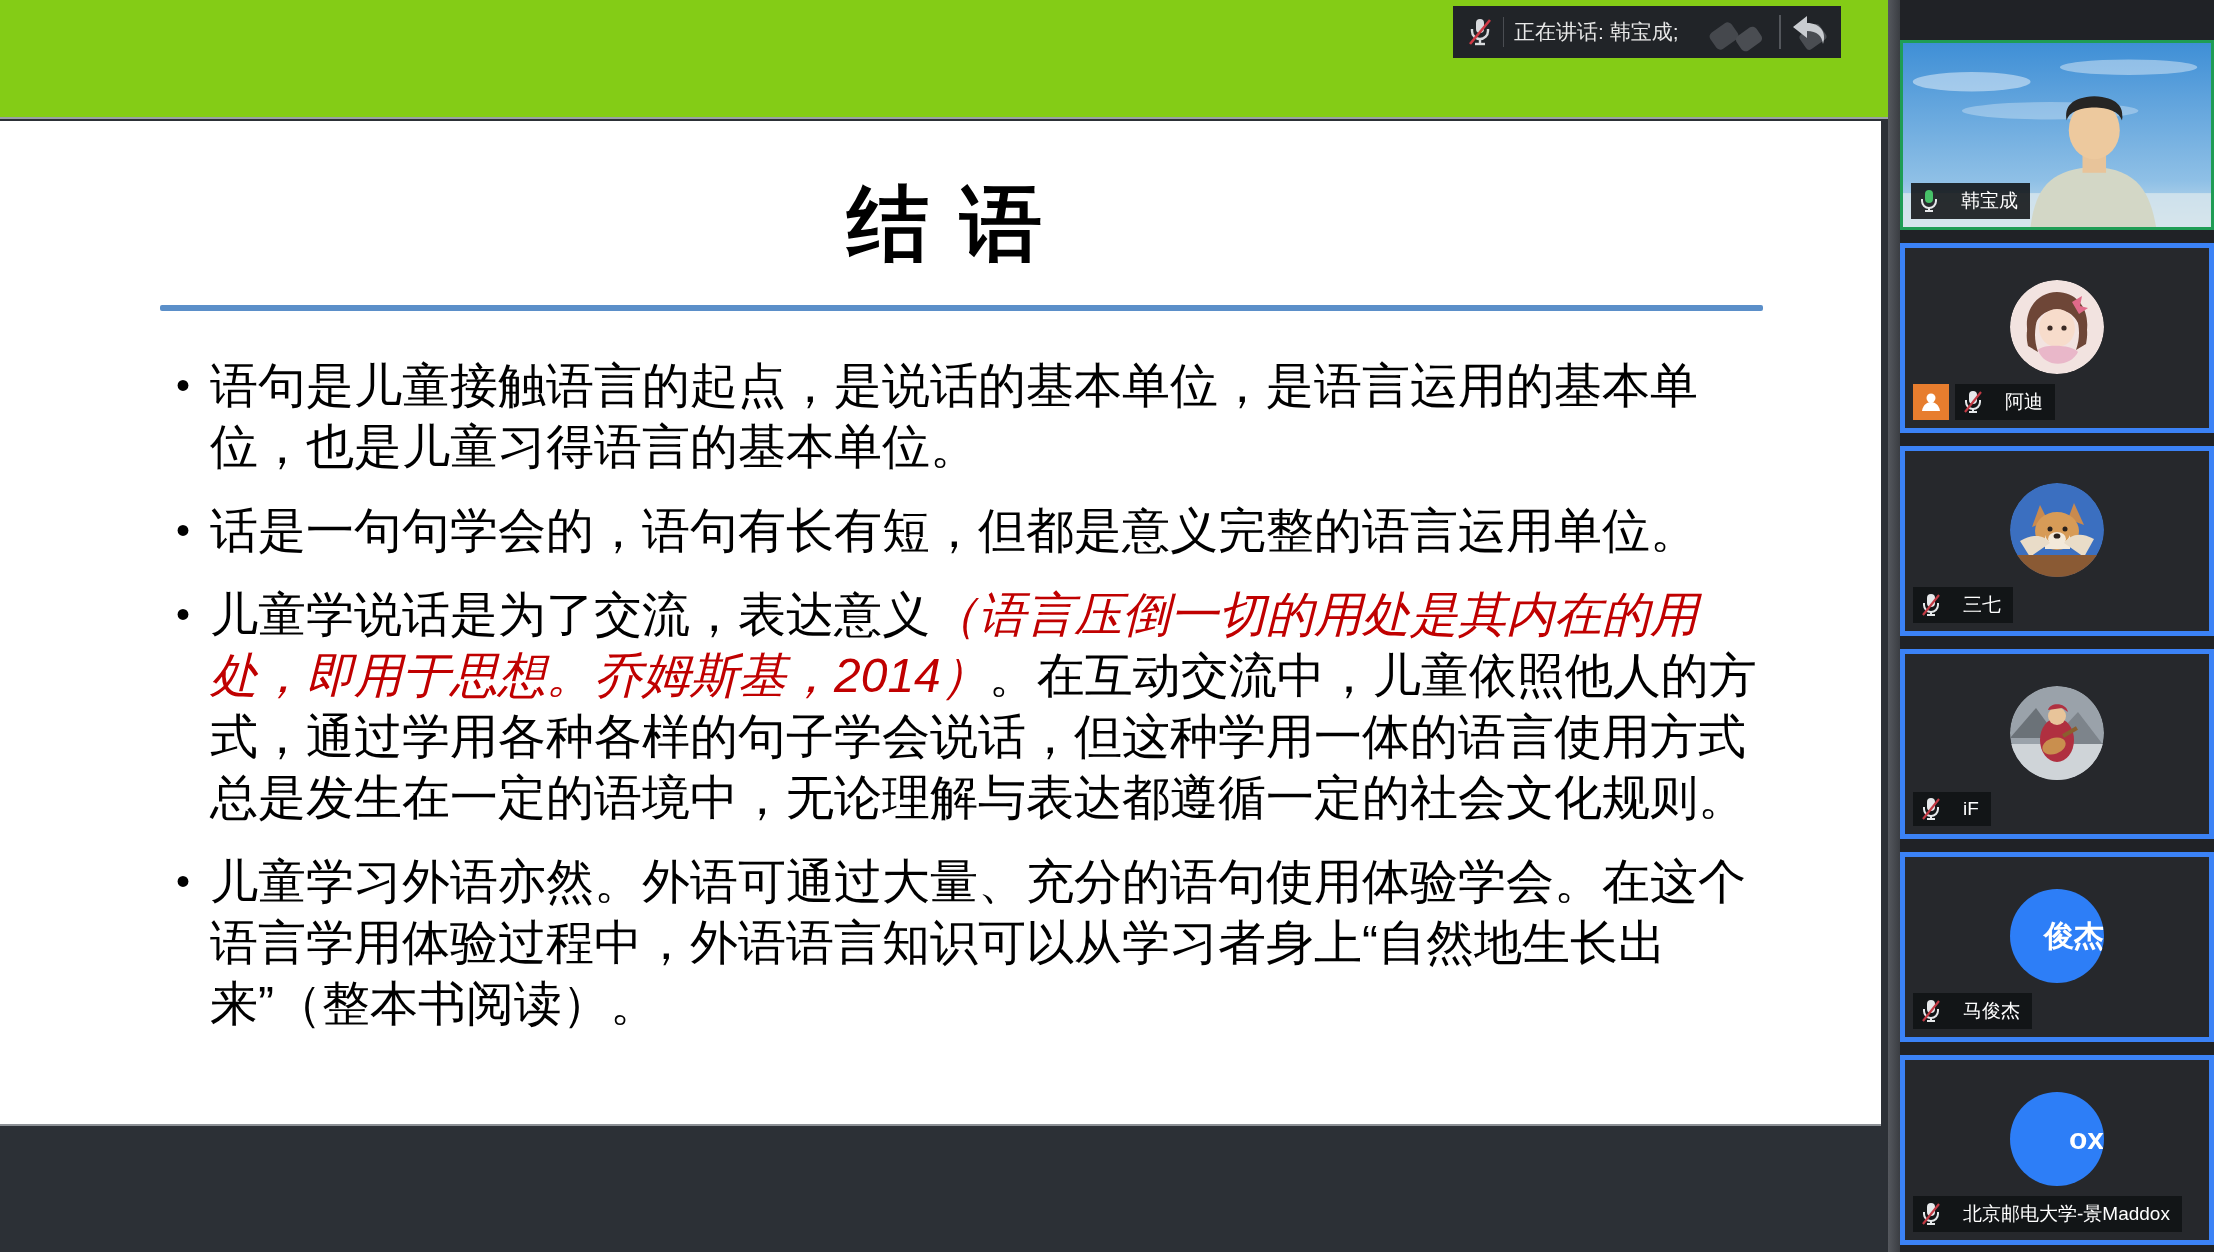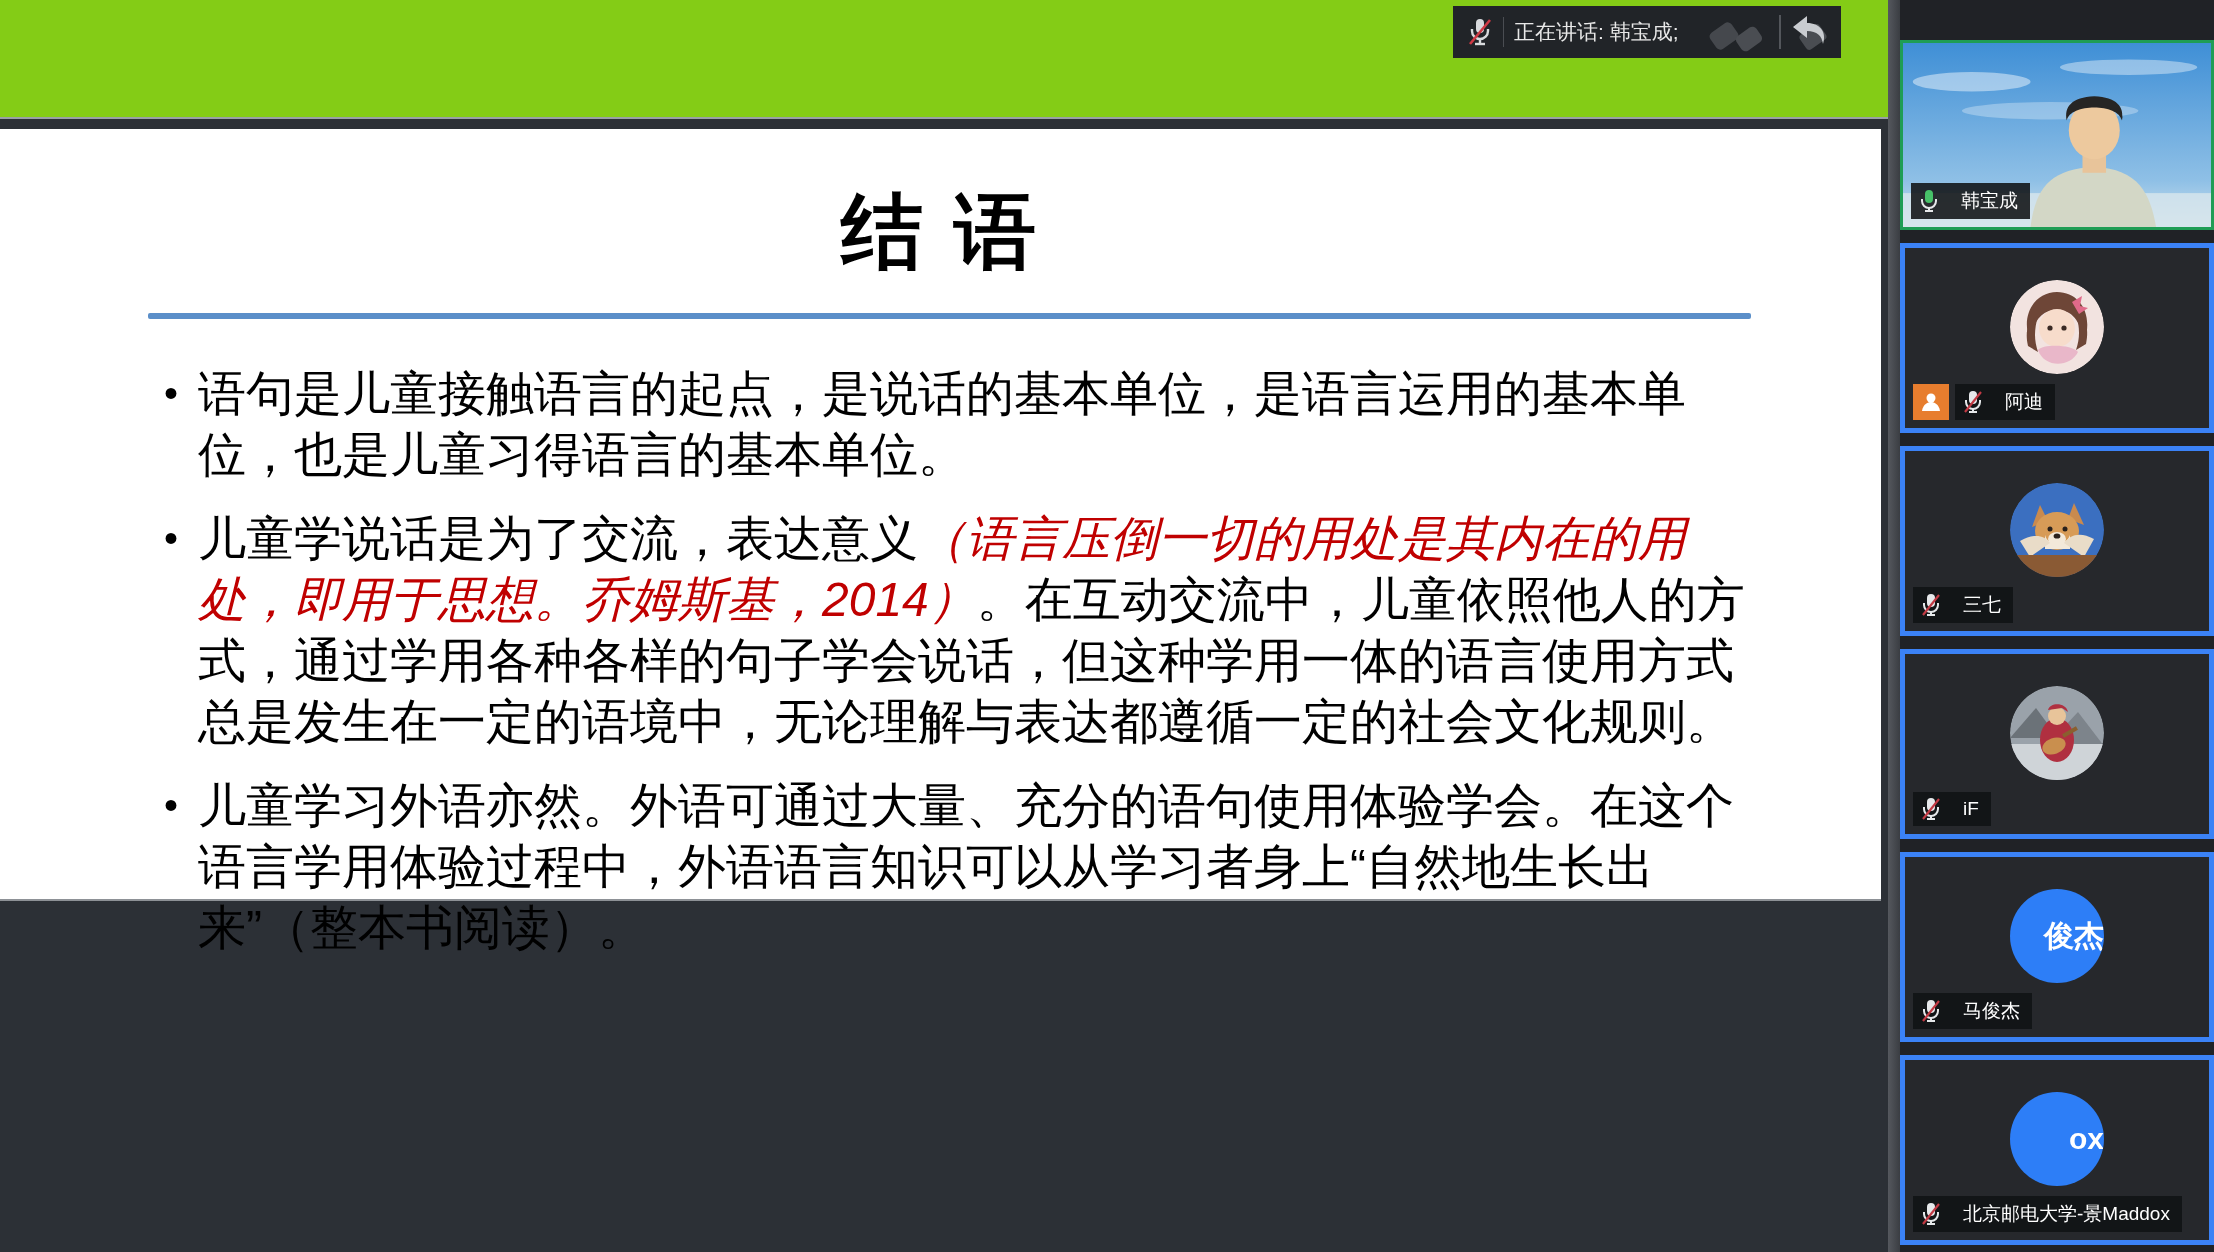--- a/index.html
+++ b/index.html
@@ -2,21 +2,21 @@
 <html><head>
 <meta charset="utf-8">
 <style>
   * { box-sizing: border-box; margin: 0; padding: 0; }
   html,body { width:2214px; height:1252px; background:#17181a; font-family:"Liberation Sans", sans-serif; }
   .screen { position:relative; width:2214px; height:1252px; overflow:hidden; background:#17181a; }
 
   
   .main-area { position:absolute; left:0; top:0; width:1888px; height:1252px; background:#2c3036; }
   .top-bar { position:absolute; left:0; top:0; width:100%; height:119px; background:#84cc16; border-bottom:2px solid #9aa0a6; }
-  .slide-wrap { position:absolute; left:0; top:129px; width:1881px; height:772px; background:#ffffff; border-bottom:2px solid #8d9196; }
+  .slide-wrap { position:absolute; left:0; top:121px; width:1881px; height:1005px; background:#ffffff; border-bottom:2px solid #8d9196;padding-left:12px; }
   .bottom-bar { position:absolute; left:0; top:1176px; width:100%; height:76px; background:#2c3036; }
 
   
   .speak-banner { position:absolute; left:1453px; top:6px; width:388px; height:52px; background:#212428; display:flex; align-items:center; padding:0 10px; }
   .speak-banner .micwrap { width:34px; display:flex; justify-content:center; }
   .speak-banner .vdiv { width:1px; height:30px; background:#4a4d52; margin:0 10px 0 6px; }
   .speak-text { color:#e8e8e8; font-size:21px; white-space:nowrap; }
   .arrows { margin-left:auto; display:flex; align-items:center; gap:6px; }
   .arrows .vdiv2 { width:2px; height:34px; background:#53565b; }
 
@@ -75,20 +75,21 @@
         </div>
       </div>
     </div>
 
     <div class="slide-wrap">
       <div class="slide">
         <div class="slide-title">结  语</div>
         <div class="title-rule"></div>
         <ul class="bullets">
           <li><span>语句是儿童接触语言的起点，是说话的基本单位，是语言运用的基本单位，也是儿童习得语言的基本单位。</span></li>
+          <li><span>话是一句句学会的，语句有长有短，但都是意义完整的语言运用单位。</span></li>
           <li>
             <span>儿童学说话是为了交流，表达意义</span><span class="red-seg">（语言压倒一切的用处是其内在的用处，即用于思想。乔姆斯基，2014）</span><span>。在互动交流中，儿童依照他人的方式，通过学用各种各样的句子学会说话，但这种学用一体的语言使用方式总是发生在一定的语境中，无论理解与表达都遵循一定的社会文化规则。</span>
           </li>
           <li><span>儿童学习外语亦然。外语可通过大量、充分的语句使用体验学会。在这个语言学用体验过程中，外语语言知识可以从学习者身上“自然地生长出来”（整本书阅读）。</span></li>
         </ul>
       </div>
     </div>
 
     <div class="bottom-bar"></div>
   </div>

